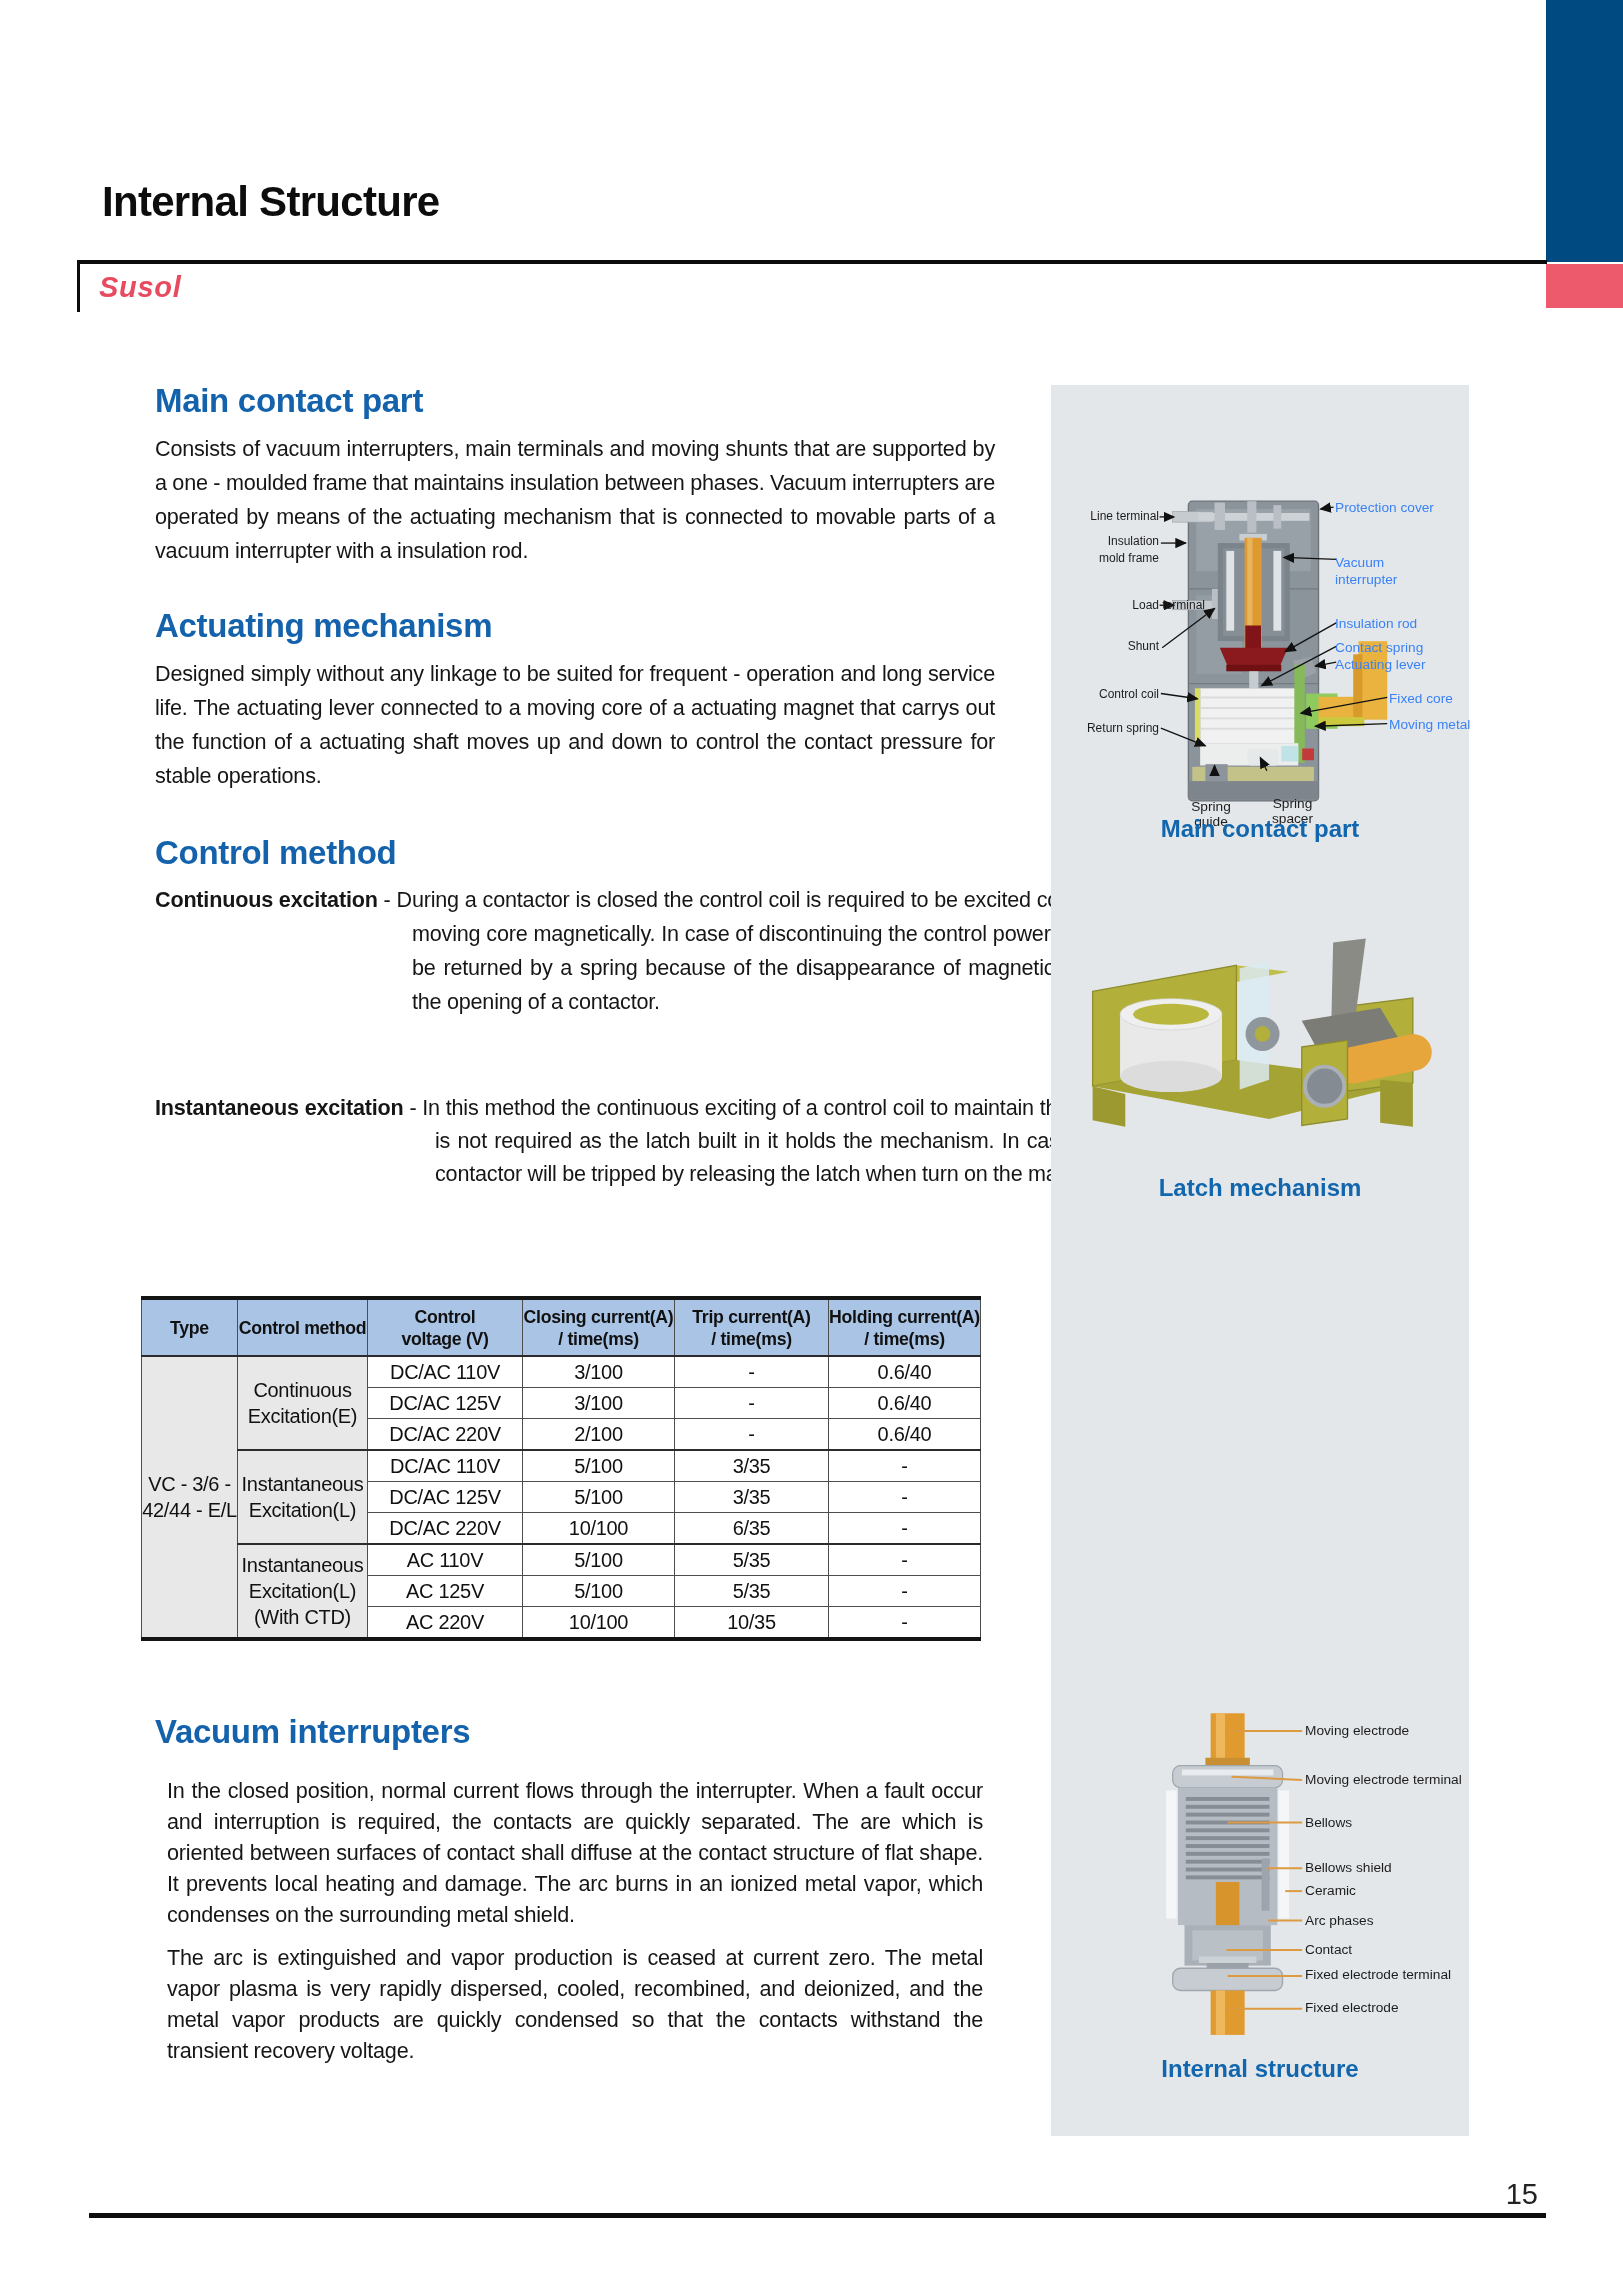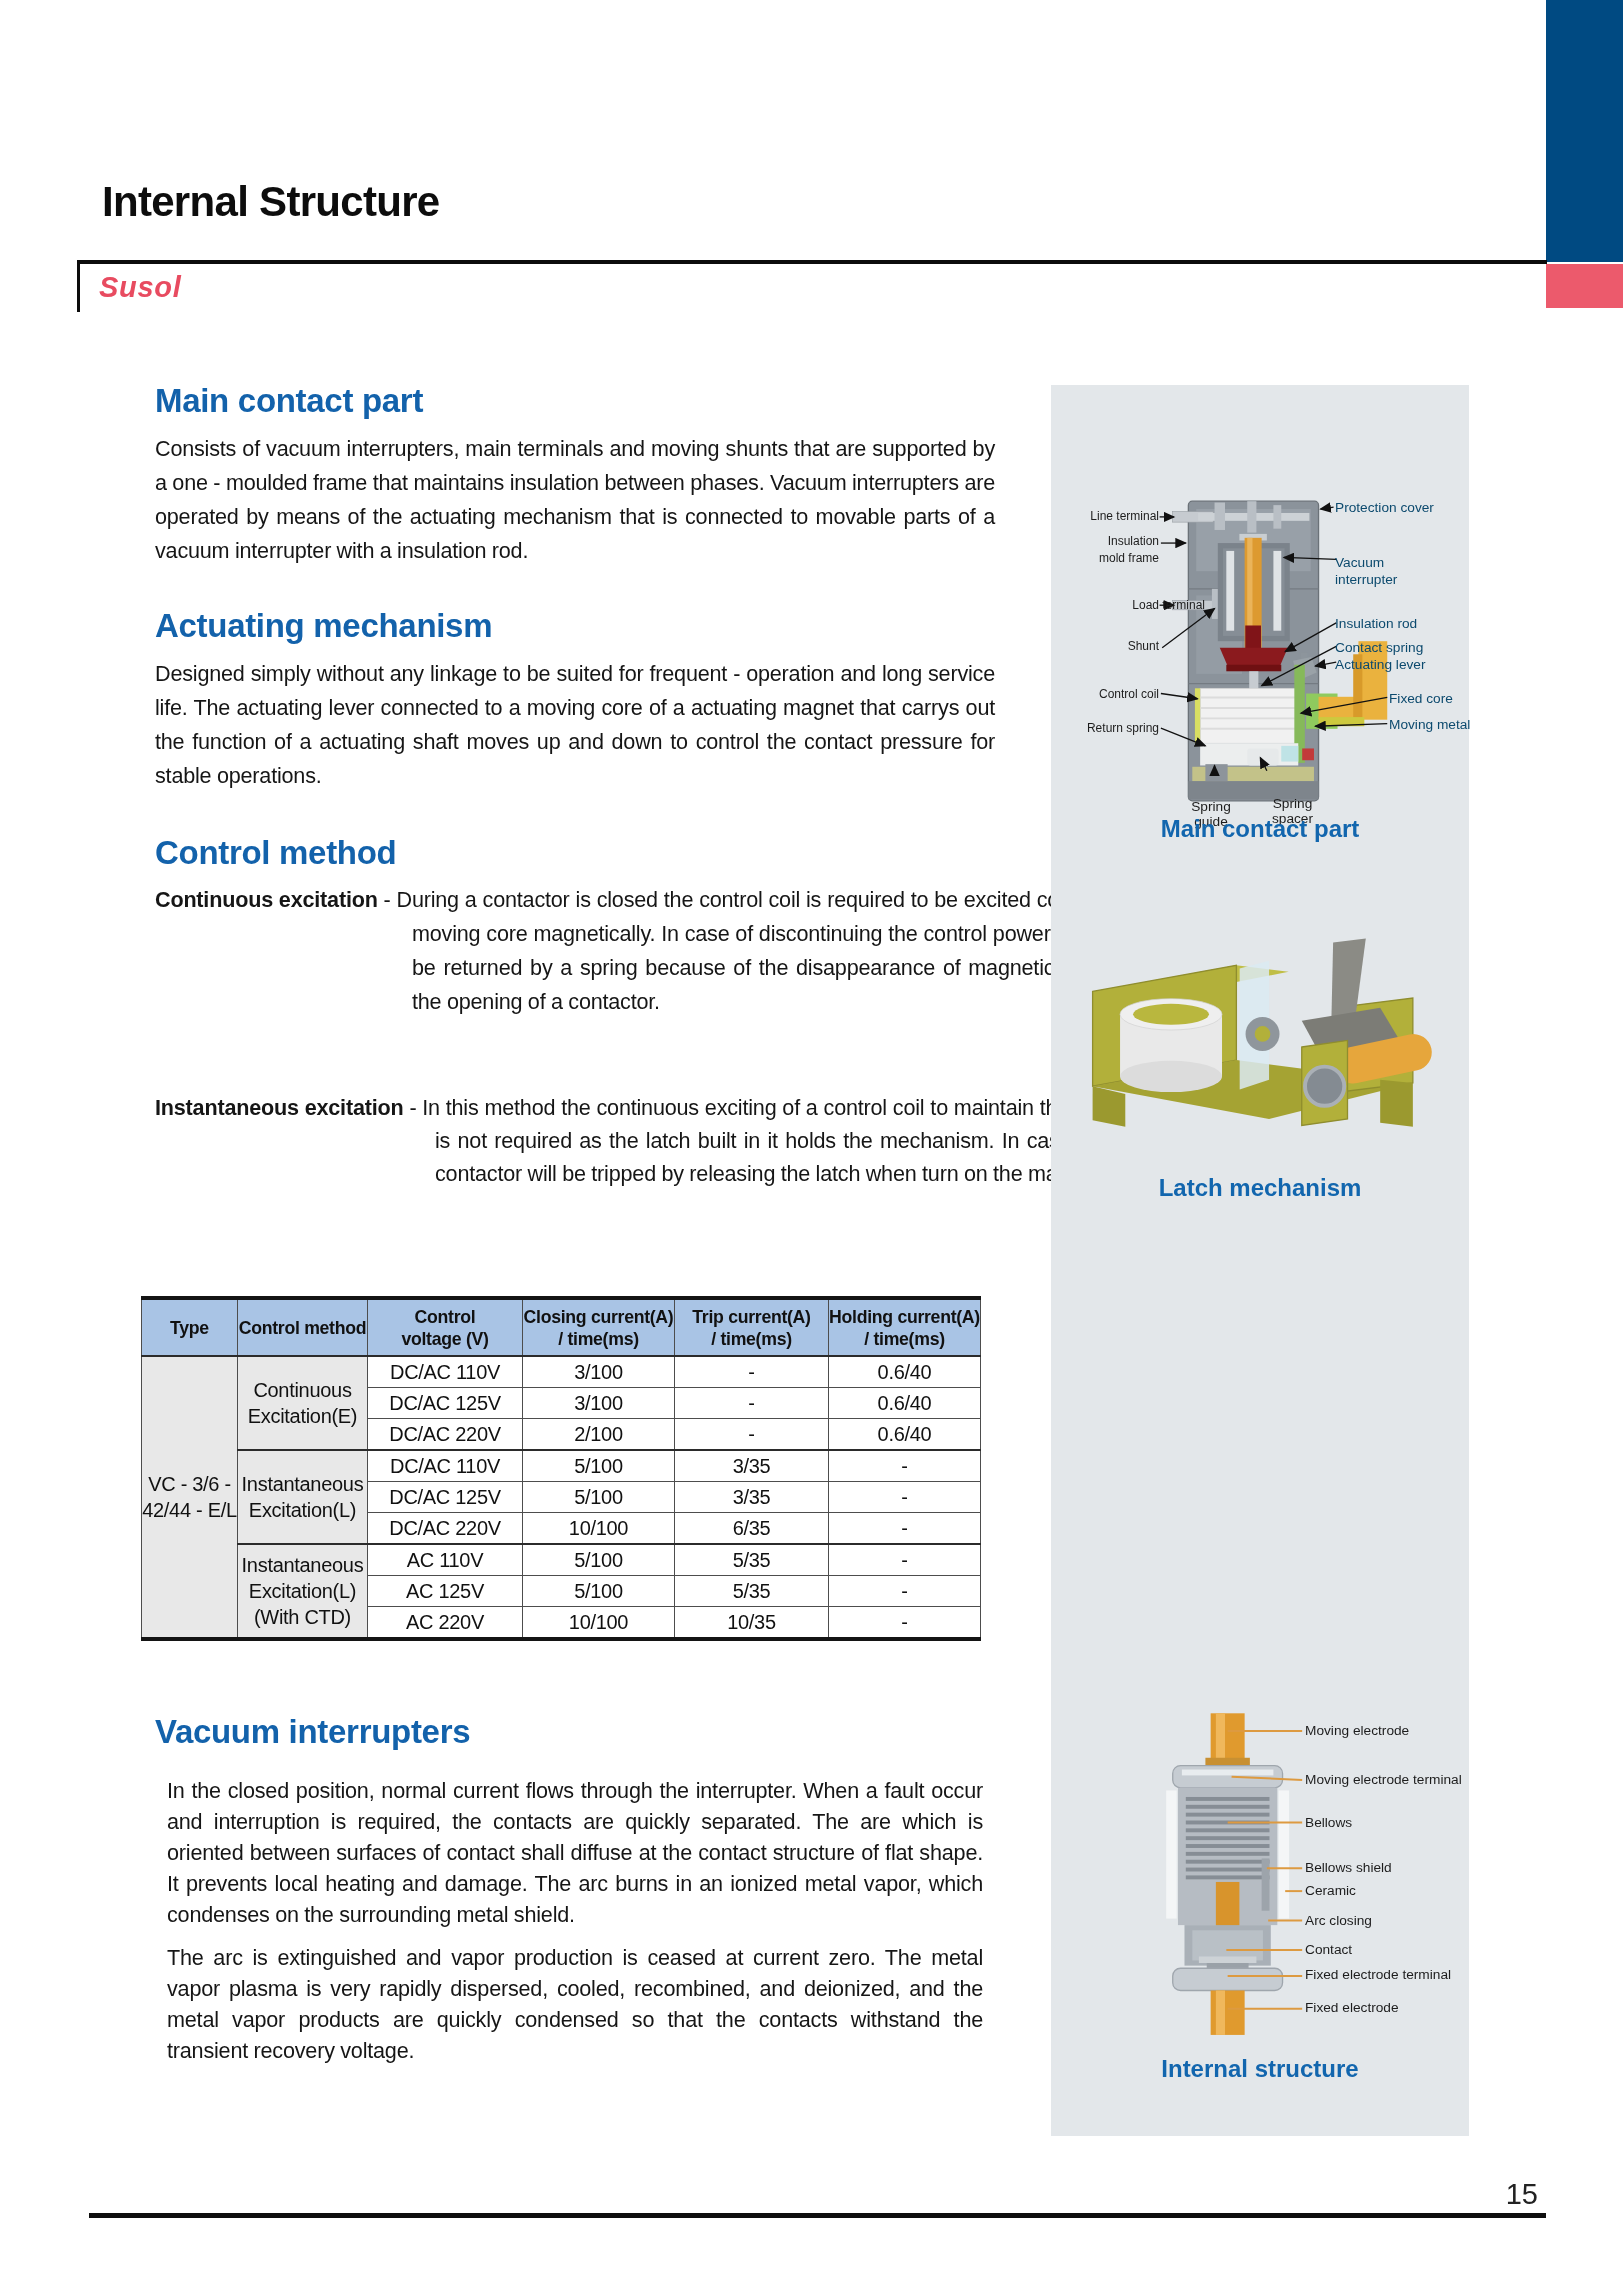--- a/index.html
+++ b/index.html
@@ -31,21 +31,21 @@
            font-size:20px;letter-spacing:-0.3px;padding:0;height:30px;color:#111;}
   .spec td.hd{background:#a9c4e5;height:55px;font-weight:bold;font-size:17.7px;line-height:22px;
               border-bottom:2.6px solid #2b2b2b;}
   .spec td.gray{background:#e8e8e8;line-height:26px;}
   .spec tr.gstart td{border-top:2.6px solid #2b2b2b;}
 
   
   .panel{left:1051px;top:385px;width:418px;height:1751px;background:#e3e7ea;}
   .cap{left:1051px;width:418px;text-align:center;font-size:24px;font-weight:bold;color:#1266ae;}
   .f1l{position:absolute;text-align:right;font-size:12px;line-height:17px;color:#1d1d1d;}
-  .f1r{position:absolute;font-size:13.7px;line-height:17px;color:#0c4a6e;white-space:nowrap;}
+  .f1r{position:absolute;font-size:13.7px;line-height:17px;color:#3b82f6;white-space:nowrap;}
   .f1b{position:absolute;font-size:13.7px;color:#1d1d1d;text-align:center;margin-top:24px;}
   .wrapok{white-space:normal;}
   .f3{position:absolute;left:1305px;font-size:13.7px;color:#1d1d1d;white-space:nowrap;}
 
   
   .footer-line{left:89px;top:2213px;width:1457px;height:4.6px;background:#0e0e0e;}
   .page-num{left:1407px;top:2178px;width:131px;text-align:right;font-size:29px;color:#222;}
 </style>
 </head>
 <body>
@@ -324,21 +324,21 @@
       <line x1="270" y1="430" x2="384" y2="430"></line>
       <line x1="270" y1="480" x2="384" y2="480"></line>
     </g>
   </svg>
 
   <div class="f3" style="top:1723px;">Moving electrode</div>
   <div class="f3" style="top:1772px;">Moving electrode terminal</div>
   <div class="f3" style="top:1815px;">Bellows</div>
   <div class="f3" style="top:1860px;">Bellows shield</div>
   <div class="f3" style="top:1883px;">Ceramic</div>
-  <div class="f3" style="top:1913px;">Arc closing</div>
+  <div class="f3" style="top:1913px;">Arc phases</div>
   <div class="f3" style="top:1942px;">Contact</div>
   <div class="f3" style="top:1967px;">Fixed electrode terminal</div>
   <div class="f3" style="top:2000px;">Fixed electrode</div>
   <div class="abs cap" style="top:2055px;">Internal structure</div>
 
   <div class="abs page-num">15</div>
   <div class="abs footer-line"></div>
 
 </div>
 

